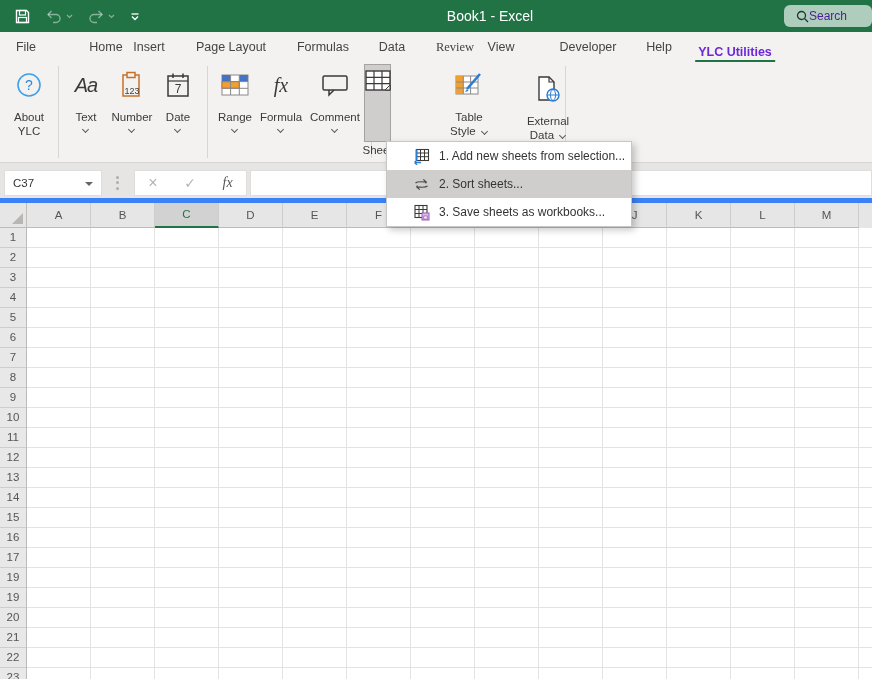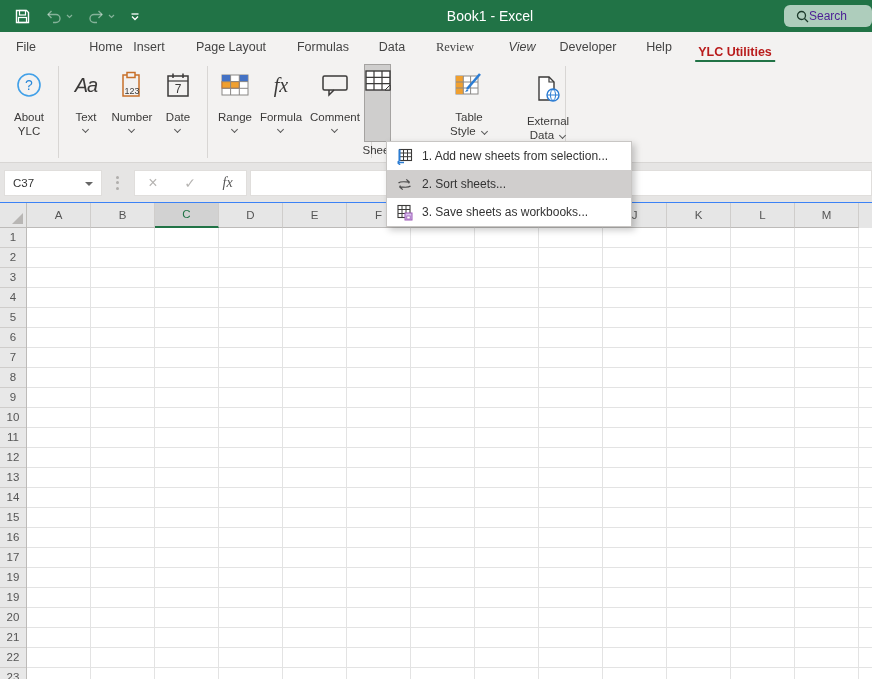--- a/index.html
+++ b/index.html
@@ -10,39 +10,39 @@
   
   .titlebar { position:absolute; left:0; top:0; width:872px; height:32px; background:#217346; display:flex; align-items:center; }
   .qat { position:absolute; left:14px; top:0; height:32px; display:flex; align-items:center; gap:14px; }
   .qat-btn { display:flex; align-items:center; gap:3px; }
   .win-title { position:absolute; left:400px; width:180px; top:0; height:32px; line-height:32px; text-align:center; color:#ffffff; font-size:14px; }
   .searchbox { position:absolute; left:784px; top:5px; width:88px; height:22px; background:#aecdbc; border-radius:6px; display:flex; align-items:center; padding-left:12px; color:#4c1d95; font-size:12px; }
 
   
   .tabrow { position:absolute; left:0; top:32px; width:872px; height:30px; background:#f3f2f1; }
   .rtab { position:absolute; top:0; height:30px; transform:translateX(-50%); display:flex; align-items:center; padding:0 3px; font-size:12.5px; color:#444; cursor:default; }
-  .rtab.active { font-weight:bold; color:#b91c1c; border-bottom:2.5px solid #217346; padding-top:11px; }
+  .rtab.active { font-weight:bold; color:#6d28d9; border-bottom:2.5px solid #217346; padding-top:11px; }
 
   
   .ribbon { position:absolute; left:0; top:62px; width:872px; height:101px; background:#f3f2f1; border-bottom:1px solid #d8d6d4; }
   .gsep { position:absolute; top:4px; width:1px; height:92px; background:#d8d6d4; }
   .rbtn { position:absolute; top:2px; height:78px; display:flex; flex-direction:column; align-items:center; justify-content:flex-start; padding-top:4px; }
   .rbtn .ric { height:34px; display:flex; align-items:center; justify-content:center; }
   .rlabel { font-size:11.5px; color:#3b3a39; line-height:14px; text-align:center; margin-top:8px; }
   .chevron { width:6px; height:6px; display:inline-block; position:relative; }
   .chevron::after { content:""; position:absolute; left:0; top:0; width:4px; height:4px; border-right:1.2px solid #5a5a5a; border-bottom:1.2px solid #5a5a5a; transform:rotate(45deg); }
   .chev-below { margin-top:3px; }
   .glyph-aa { font-size:20px; color:#3b3a39; font-style:italic; letter-spacing:-1px; }
   .glyph-fx { font-family:"Liberation Serif", serif; font-style:italic; font-size:20px; color:#3b3a39; }
   .rbtn.pressed { background:#cfcecd; border:1px solid #a5a3a1; }
   .grouplabels { position:absolute; left:0; top:142px; width:872px; height:18px; font-size:11px; color:#605e5c; }
   .glabel { position:absolute; transform:translateX(-50%); }
 
   
-  .fstrip { position:absolute; left:0; top:163px; width:872px; height:40px; background:#e6e5e4; border-bottom:1px solid #3b82f6; }
+  .fstrip { position:absolute; left:0; top:163px; width:872px; height:40px; background:#e6e5e4; border-bottom:5px solid #3b82f6; }
   .namebox { position:absolute; left:4px; top:7px; width:98px; height:26px; background:#fff; border:1px solid #e0dedc; display:flex; align-items:center; padding-left:8px; font-size:11.5px; color:#333; }
   .namebox .nb-arrow { position:absolute; right:8px; top:11px; width:0; height:0; border-left:4px solid transparent; border-right:4px solid transparent; border-top:4px solid #666; }
   .fdots { position:absolute; left:116px; top:10px; width:3px; height:20px; color:#9a9896; font-size:11px; line-height:6px; letter-spacing:0; }
   .fdots span { display:block; width:3px; height:3px; background:#b0aeac; border-radius:50%; margin:2.5px 0; }
   .fxbox { position:absolute; left:134px; top:7px; width:113px; height:26px; background:#fff; border:1px solid #e0dedc; display:flex; align-items:center; justify-content:space-around; }
   .fx-x { color:#b6b4b2; font-size:16px; }
   .fx-check { color:#b6b4b2; font-size:14px; }
   .fx-fx { font-family:"Liberation Serif", serif; font-style:italic; font-size:14px; color:#555; }
   .finput { position:absolute; left:250px; top:7px; width:622px; height:26px; background:#fff; border:1px solid #e0dedc; }
 
@@ -56,21 +56,21 @@
   .rowheaders { position:absolute; left:0; top:0; width:27px; height:100%; background:#e8e8e8; border-right:1px solid #bdbbb9; }
   .row-h { width:26px; height:20px; line-height:19px; text-align:center; font-size:11.5px; color:#555; border-bottom:1px solid #cfcdcb; }
   .cells { position:absolute; left:27px; top:0; right:0; bottom:0;
     background-image:
       repeating-linear-gradient(to right, transparent 0px, transparent 63px, #e3e3e3 63px, #e3e3e3 64px),
       repeating-linear-gradient(to bottom, transparent 0px, transparent 19px, #e3e3e3 19px, #e3e3e3 20px);
   }
 
   
   .menu { position:absolute; left:386px; top:141px; width:246px; height:86px; background:#fff; border:1px solid #c8c6c4; box-shadow:3px 3px 7px rgba(0,0,0,0.22); z-index:50; display:flex; flex-direction:column; }
-  .mitem { flex:1; display:flex; align-items:center; gap:9px; padding-left:9px; font-size:12px; color:#333; }
+  .mitem { flex:1; display:flex; align-items:center; gap:9px; padding-left:26px; font-size:12px; color:#333; }
   .mitem.hl { background:#d0cecd; }
 
   svg { display:block; }
 </style>
 </head>
 <body>
 
 <div id="app">
 
   <div class="titlebar">
@@ -118,21 +118,21 @@
   </div>
 
   <div class="tabrow" id="tabrow">
       <div class="rtab" style="left: 26px;">File</div>
       <div class="rtab" style="left: 86px; margin-left: 20px;">Home</div>
       <div class="rtab" style="left: 149px;">Insert</div>
       <div class="rtab" style="left: 231px;">Page Layout</div>
       <div class="rtab" style="left: 323px;">Formulas</div>
       <div class="rtab" style="left: 392px;">Data</div>
       <div class="rtab" style="left: 455px; font-family: Liberation Serif, serif;">Review</div>
-      <div class="rtab" style="left: 522px; font-style: italic;">View</div>
+      <div class="rtab" style="left: 501px;">View</div>
       <div class="rtab" style="left: 588px;">Developer</div>
       <div class="rtab" style="left: 659px;">Help</div>
       <div class="rtab active" style="left: 735px;">YLC Utilities</div>
     </div>
 
   <div class="ribbon">
     <div class="gsep" style="left:58px"></div>
     <div class="gsep" style="left:207px"></div>
     <div class="gsep" style="left:371px"></div>
     <div class="gsep" style="left:565px"></div>

